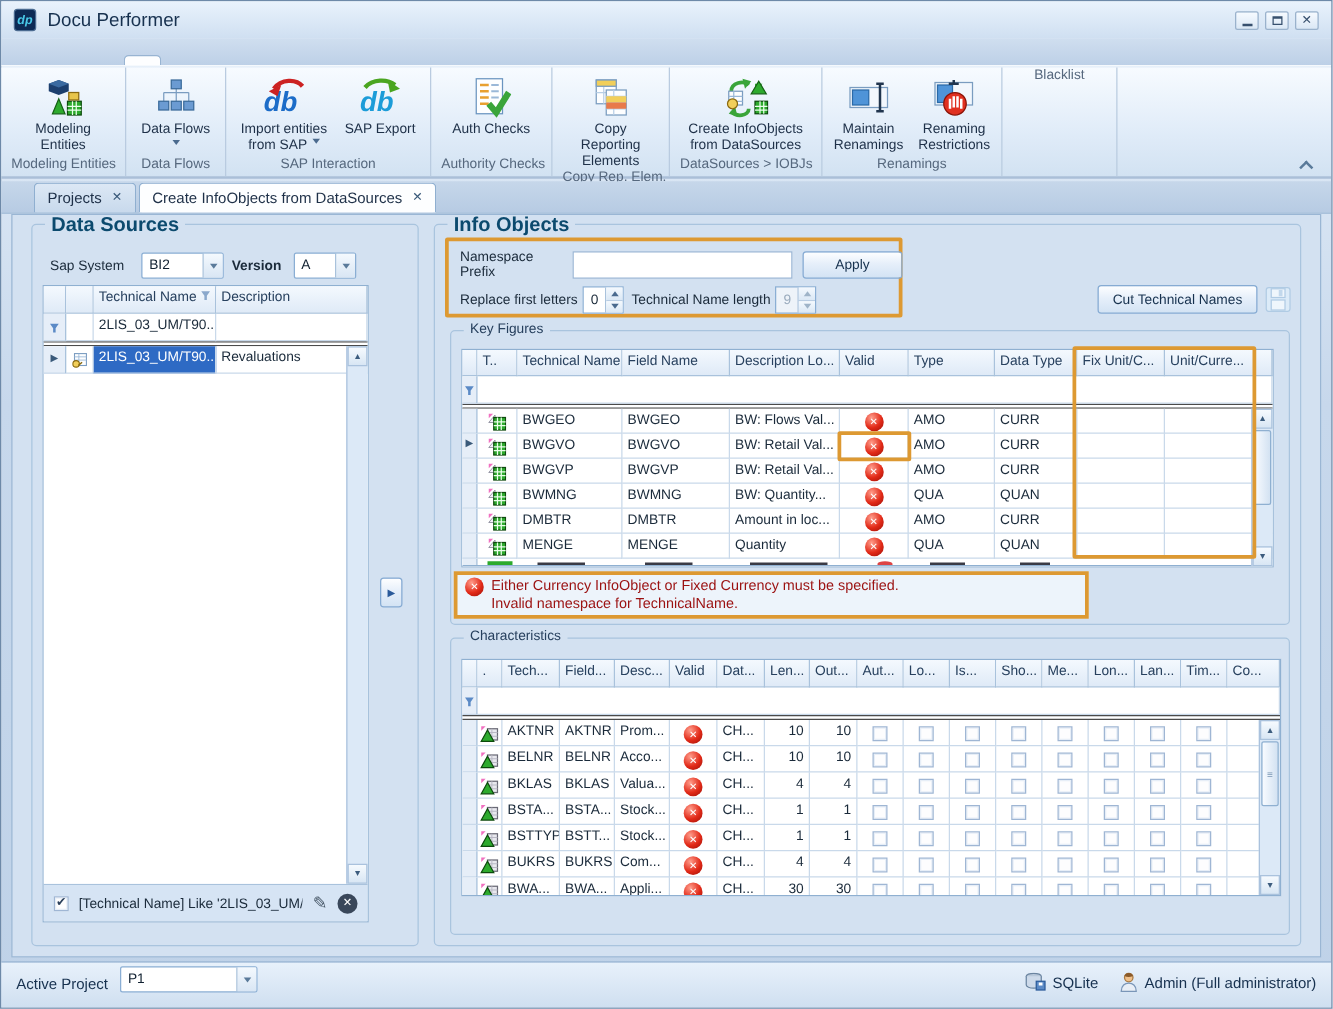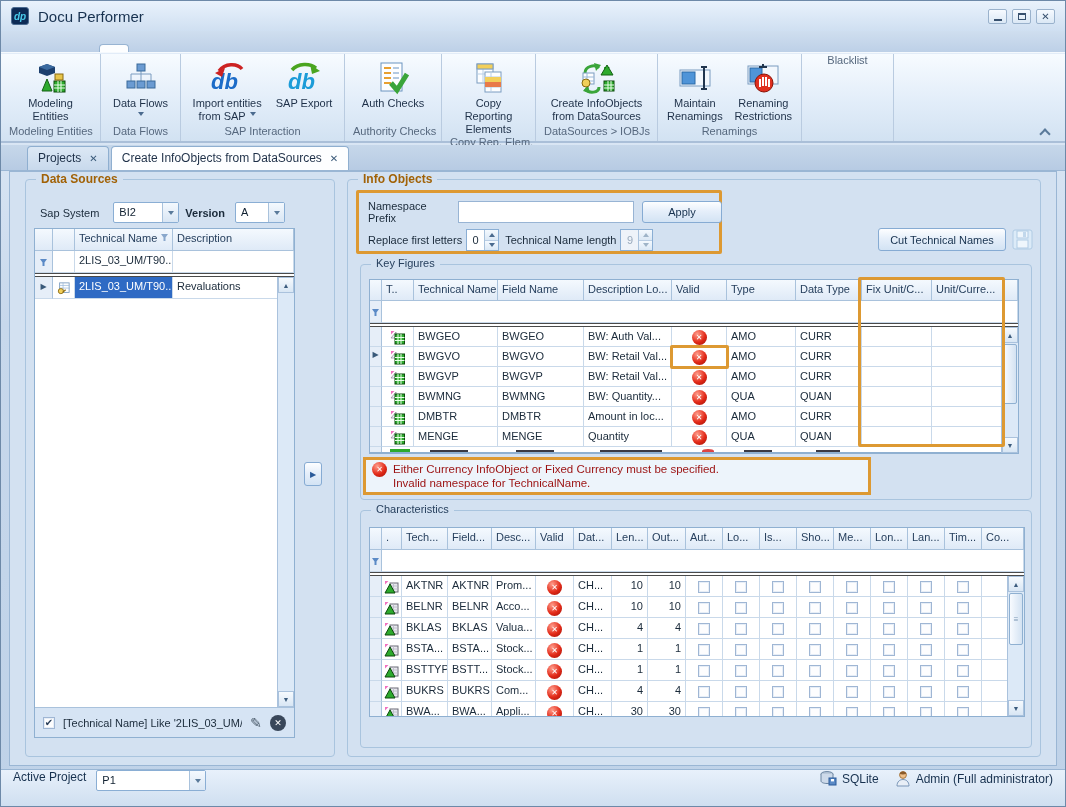--- a/index.html
+++ b/index.html
@@ -49,21 +49,21 @@
   .dtab { display:flex; align-items:center; gap:8px; padding:4px 10px 5px; font-size:12px; color:#1e3048;
     border:1px solid #8fafd0; border-bottom:none; border-radius:4px 4px 0 0; background:linear-gradient(#dce8f5,#c8d9ec); margin-right:2px; cursor:default;}
   .dtab.active { background:#fdfeff; }
   .tabclose { font-size:10px; font-weight:bold; color:#3a5a7a; cursor:default;}
 
   
   .tabpage { position:absolute; top:170px; left:8px; right:8px; bottom:40px; background:#d3e1f1; border:1px solid #9ab6d4; }
 
   
   .gb { position:absolute; border:1px solid #a9c4de; border-radius:4px; }
-  .gb > .gblabel { position:absolute; top:-8px; left:10px; background:#d3e1f1; padding:0 5px; font-weight:bold; font-size:12px; color:#a16207;}
+  .gb > .gblabel { position:absolute; top:-8px; left:10px; background:#d3e1f1; padding:0 5px; font-weight:bold; font-size:16px; color:#0c4a6e;}
   .gb-inner > .gblabel { font-weight:normal; font-size:11px; color:#27405e; background:#d3e1f1;}
 
   
   .combo { display:flex; height:21px; border:1px solid #8aaed4; background:#fff; border-radius:2px;}
   .combo .val { flex:1; padding:3px 5px 0; font-size:11px; color:#102030;}
   .combo .btn { width:16px; background:linear-gradient(#f4f9fe,#d9e6f4); border-left:1px solid #a9c2dc; display:flex; align-items:center; justify-content:center;}
   .combo .btn::after{ content:""; width:0; height:0; border:3px solid transparent; border-top:4px solid #5a7a9a; margin-top:3px;}
   .pushbtn { height:22px; border:1px solid #86abd3; border-radius:3px; background:linear-gradient(#fdfeff,#e6effa 45%,#d3e3f4);
     font-size:11px; color:#16314e; display:flex; align-items:center; justify-content:center; cursor:default;}
   .txtinput { height:22px; border:1px solid #98b4d4; background:#fff; padding:0 5px; font-size:11px;}
@@ -104,21 +104,21 @@
   .vsb .sbtn { position:absolute; left:0; right:0; height:16px; background:linear-gradient(#f6fafe,#d8e6f4); border:1px solid #aac2dd;
     display:flex; align-items:center; justify-content:center; font-size:7px; color:#3c5c7e;}
   .vsb .up { top:0;} .vsb .dn { bottom:0;}
   .vsb .thumb { position:absolute; left:1px; right:1px; background:linear-gradient(90deg,#f8fbff,#d3e2f2); border:1px solid #8fb0d1; border-radius:2px;
     display:flex; align-items:center; justify-content:center; color:#7a96b4; font-size:8px; letter-spacing:0;}
 
   .orange-box { border:3px solid #dd9932; border-radius:2px; position:absolute; pointer-events:none;}
 
   
   .statusbar { position:absolute; left:0; right:0; bottom:0; height:37px; background:linear-gradient(#e8f1fb,#cfdff0);
-    border-top:1px solid #9ab6d4; display:flex; align-items:flex-start; padding:0 12px; font-size:12px; color:#17314f;margin-top:16px;}
+    border-top:1px solid #9ab6d4; display:flex; align-items:flex-end; padding:12px 12px; font-size:12px; color:#17314f;margin-top:16px;}
   .statusbar .right { margin-left:auto; display:flex; align-items:center; gap:16px;}
 
   .errline { color:#9b1111; font-size:11.5px; line-height:14px; white-space:nowrap;}
 
   .clip6 { height:6px; overflow:hidden; }
 </style>
 </head>
 <body>
 
 <div class="window">
@@ -491,21 +491,21 @@
               <div class="gcell cellicon" style="width:32px;">
                 <svg width="15" height="15" viewBox="0 0 15 15">
                   <polygon points="1,1 4.5,1 1,4.5" fill="#f070c0"></polygon>
                   <polygon points="1,8 6,2 6,8" fill="#f2f2f8" stroke="#8a8a9a" stroke-width="0.7"></polygon>
                   <rect x="5" y="4" width="9.5" height="10" fill="#2daa2d" stroke="#0c4a0c"></rect>
                   <path d="M5 7.5 H14.5 M5 10.5 H14.5 M8 4 V14 M11 4 V14" stroke="#eaffea" stroke-width="1"></path>
                 </svg>
               </div>
               <div class="gcell" style="width:84px;">BWGEO</div>
               <div class="gcell" style="width:86px;">BWGEO</div>
-              <div class="gcell" style="width:88px;">BW: Auth Val...</div>
+              <div class="gcell" style="width:88px;">BW: Flows Val...</div>
               <div class="gcell cellicon kf-valid" style="width:55px;">
                   <span class="xicon"></span>
                 </div>
               <div class="gcell" style="width:69px;">AMO</div>
               <div class="gcell" style="width:66px;">CURR</div>
               <div class="gcell" style="width:70px;"></div>
               <div class="gcell" style="flex:1;"></div>
             </div>
               <div class="grow kfrow" style="height:20px;">
               <div class="gcell gind rowptr" style="width:12px; padding:3px 0 0;">▶</div>

